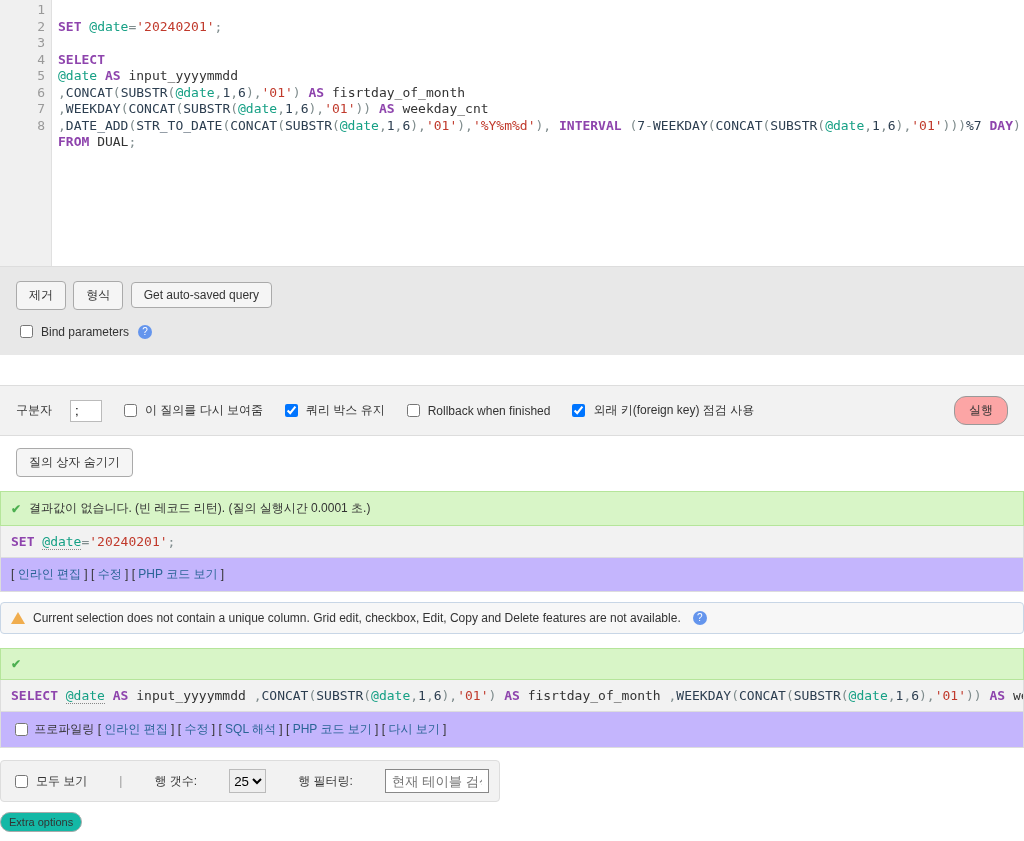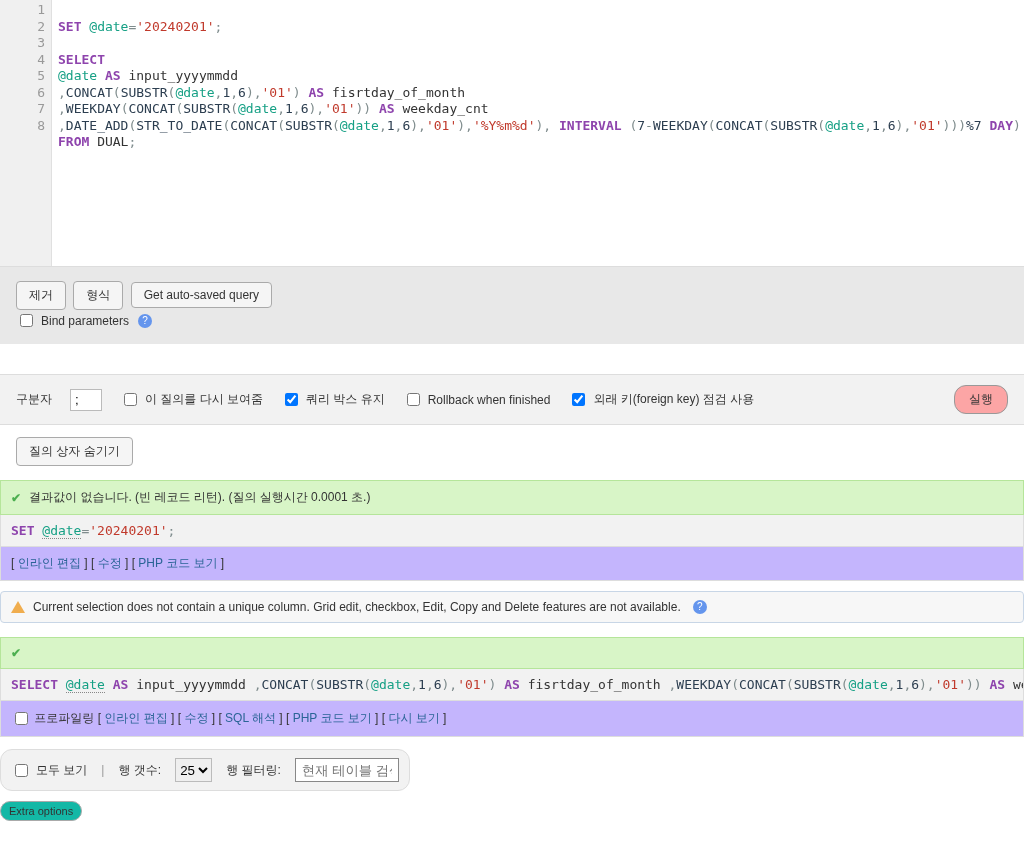--- a/index.html
+++ b/index.html
@@ -8,35 +8,35 @@
   .gutter { background: #f0f0f0; color: #999; text-align: right; padding: 2px 6px 2px 2px; font-family: Menlo, Monaco, monospace; font-size: 13px; line-height: 16.5px; width: 52px; border-right: 1px solid #e0e0e0; }
   .code { padding: 2px 6px; font-family: Menlo, Monaco, monospace; font-size: 13px; line-height: 16.5px; white-space: pre; overflow-x: auto; flex: 1; }
   .keyword { color: #8e44ad; font-weight: bold; }
   .string { color: #c0392b; }
   .variable { color: #16a085; }
   .number { color: #2c3e50; }
   .punct { color: #7f8c8d; }
   .func { color: #2c3e50; }
   .toolbar-under-editor { background: #e8e8e8; padding: 14px 16px; border-top: 1px solid #ddd; }
   .btn { display: inline-block; padding: 5px 12px; background: #f5f5f5; border: 1px solid #aaa; border-radius: 4px; font-size: 12px; cursor: pointer; margin-right: 4px; }
-  .checkbox-row { margin-top: 1px; }
+  .checkbox-row { margin-top: 12px; }
   .help-icon { display: inline-block; width: 14px; height: 14px; background: #6495ed; color: #fff; border-radius: 50%; font-size: 10px; text-align: center; line-height: 14px; vertical-align: middle; margin-left: 4px; }
   .options-bar { background: #f2f2f2; border-top: 1px solid #ddd; border-bottom: 1px solid #ddd; padding: 10px 16px; display: flex; align-items: center; gap: 18px; margin-top: 30px; }
   .input-small { width: 32px; height: 22px; border: 1px solid #bbb; padding: 2px 4px; }
   .label-cb { display: flex; align-items: center; gap: 5px; }
   .btn-run { padding: 5px 14px; background: #fca5a5; border: 1px solid #999; border-radius: 12px; cursor: pointer; margin-left: auto; }
   .after-options { padding: 12px 16px 0 16px; }
   .success-bar { background: #d8f5c7; border: 1px solid #b5e59a; padding: 8px 10px; margin: 14px 0 0 0; display: flex; align-items: center; gap: 8px; }
   .check-icon { color: #4caf50; font-weight: bold; }
   .sql-display { background: #f2f2f2; padding: 8px 10px; font-family: Menlo, Monaco, monospace; font-size: 13px; border-left: 1px solid #ddd; border-right: 1px solid #ddd; border-bottom: 1px solid #ddd; white-space: nowrap; overflow: hidden; }
   .action-links { background: #c4b5fd; padding: 8px 10px; font-size: 12px; border-left: 1px solid #ddd; border-right: 1px solid #ddd; border-bottom: 1px solid #ddd; }
   .action-links a { color: #2a6496; text-decoration: none; }
   .warn-bar { background: #f7f7f7; border: 1px solid #c8d6e6; padding: 8px 10px; margin-top: 10px; display: flex; align-items: center; gap: 8px; border-radius: 4px; }
   .warn-icon { display: inline-block; width: 0; height: 0; border-left: 7px solid transparent; border-right: 7px solid transparent; border-bottom: 12px solid #f0ad4e; position: relative; }
-  .controls-row { background: #f2f2f2; border: 1px solid #ddd; border-radius: 12px; padding: 8px 10px; margin-top: 12px; display: inline-flex; align-items: center; gap: 14px; }
+  .controls-row { background: #f2f2f2; border: 1px solid #ddd; border-radius: 4px; padding: 8px 10px; margin-top: 12px; display: inline-flex; align-items: center; gap: 32px; }
   .select-small { height: 24px; border: 1px solid #bbb; }
   .filter-input { height: 24px; width: 104px; border: 1px solid #888; padding: 2px 6px; color: #888; }
   .extra-options { display: inline-block; margin-top: 10px; border: 1px solid #aaa; border-radius: 10px; padding: 3px 8px; font-size: 11px; background: #14b8a6; cursor: pointer; }
   input[type=checkbox] { vertical-align: middle; }
   .divider-pipe { color: #999; }
 </style>
 </head>
 <body>
 
 <div class="editor-area">

